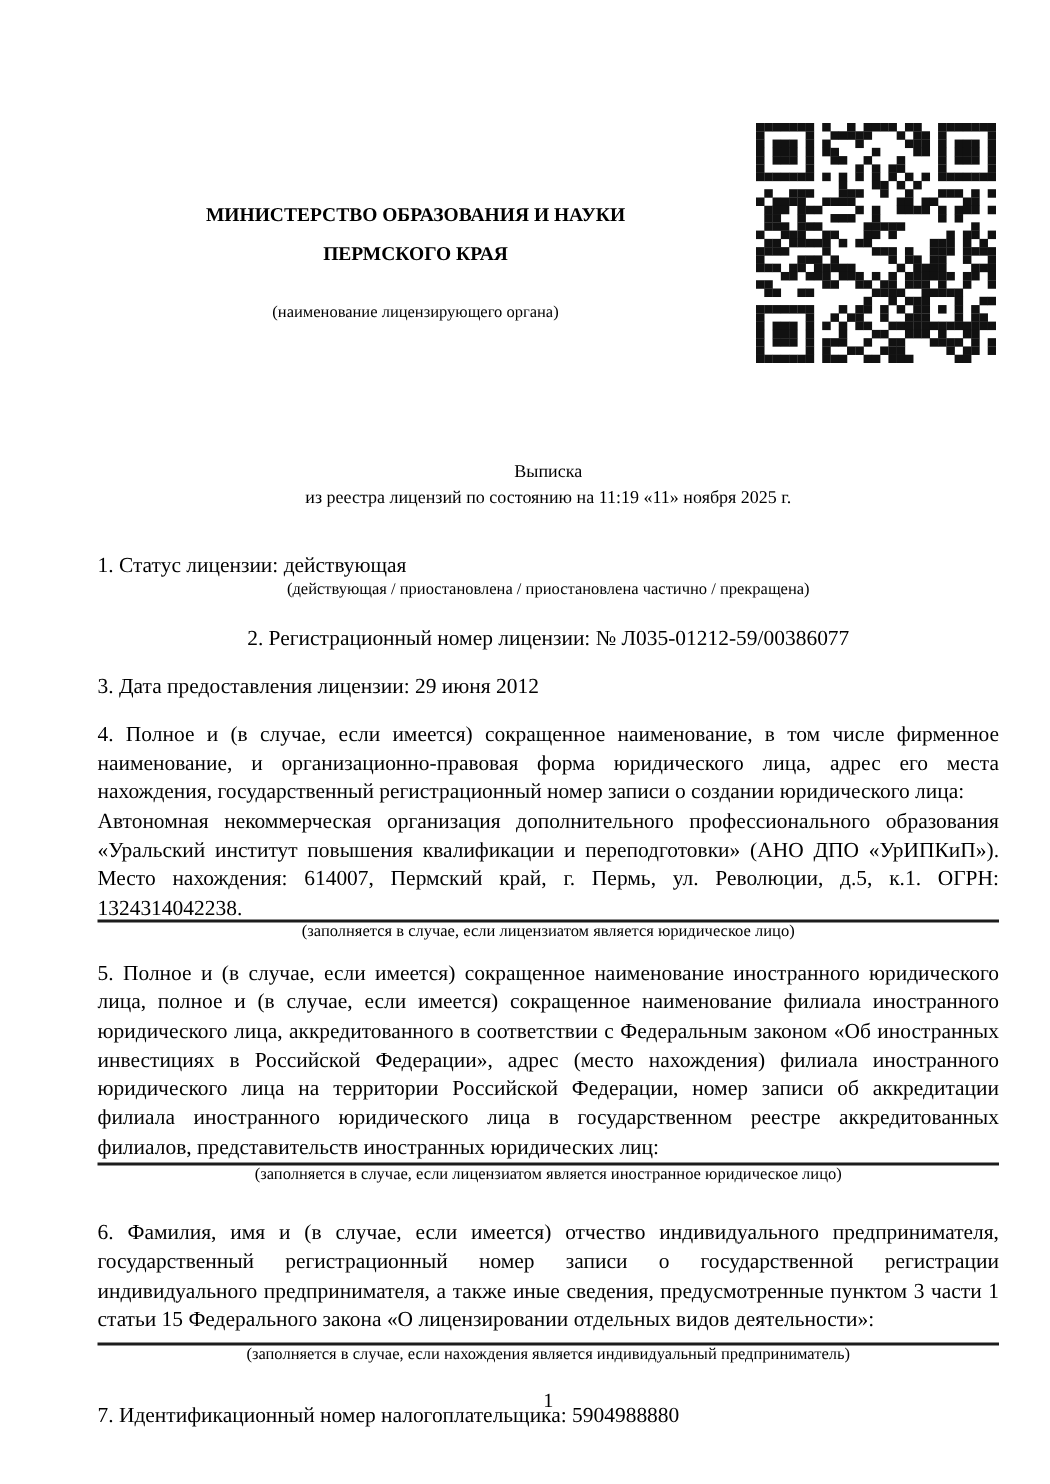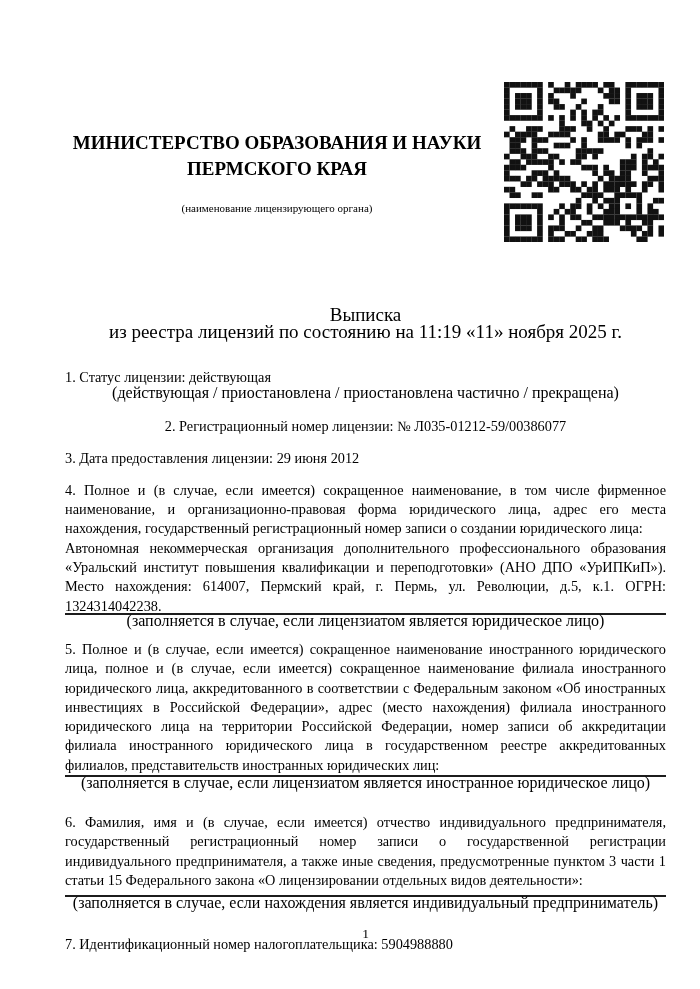--- a/index.html
+++ b/index.html
@@ -14,21 +14,21 @@
   }
   
   .header {
     position: absolute;
     left: 57px;
     top: 130px;
     width: 440px;
     text-align: center;
   }
   .header .org-line {
-    font-size: 19px;
+    font-size: 13px;
     font-weight: bold;
     line-height: 26px;
     white-space: nowrap;
   }
   .header .org-caption {
     margin-top: 20px;
     font-size: 11px;
     line-height: 12px;
   }
   
@@ -40,36 +40,36 @@
     height: 160px;
   }
   .qr svg { display: block; }
   
   .doc-title {
     position: absolute;
     left: 65px;
     top: 306px;
     width: 601px;
     text-align: center;
-    font-size: 19px;
+    font-size: 12px;
     line-height: 17px;
   }
   
   .content {
     position: absolute;
     left: 65px;
     top: 368px;
     width: 601px;
     font-size: 14.3px;
     line-height: 19.3px;
   }
   .content p { margin: 0; padding: 0; }
   .just { text-align: justify; }
   .caption {
-    font-size: 16px;
+    font-size: 11px;
     line-height: 12px;
     text-align: center;
   }
   .rule {
     height: 0;
     border-top: 2px solid #1c1c1c;
   }
   .blk-1 { margin-bottom: 18px; }
   .blk-2 { margin-bottom: 12px; text-align: center; }
   .blk-3 { margin-bottom: 13px; }

